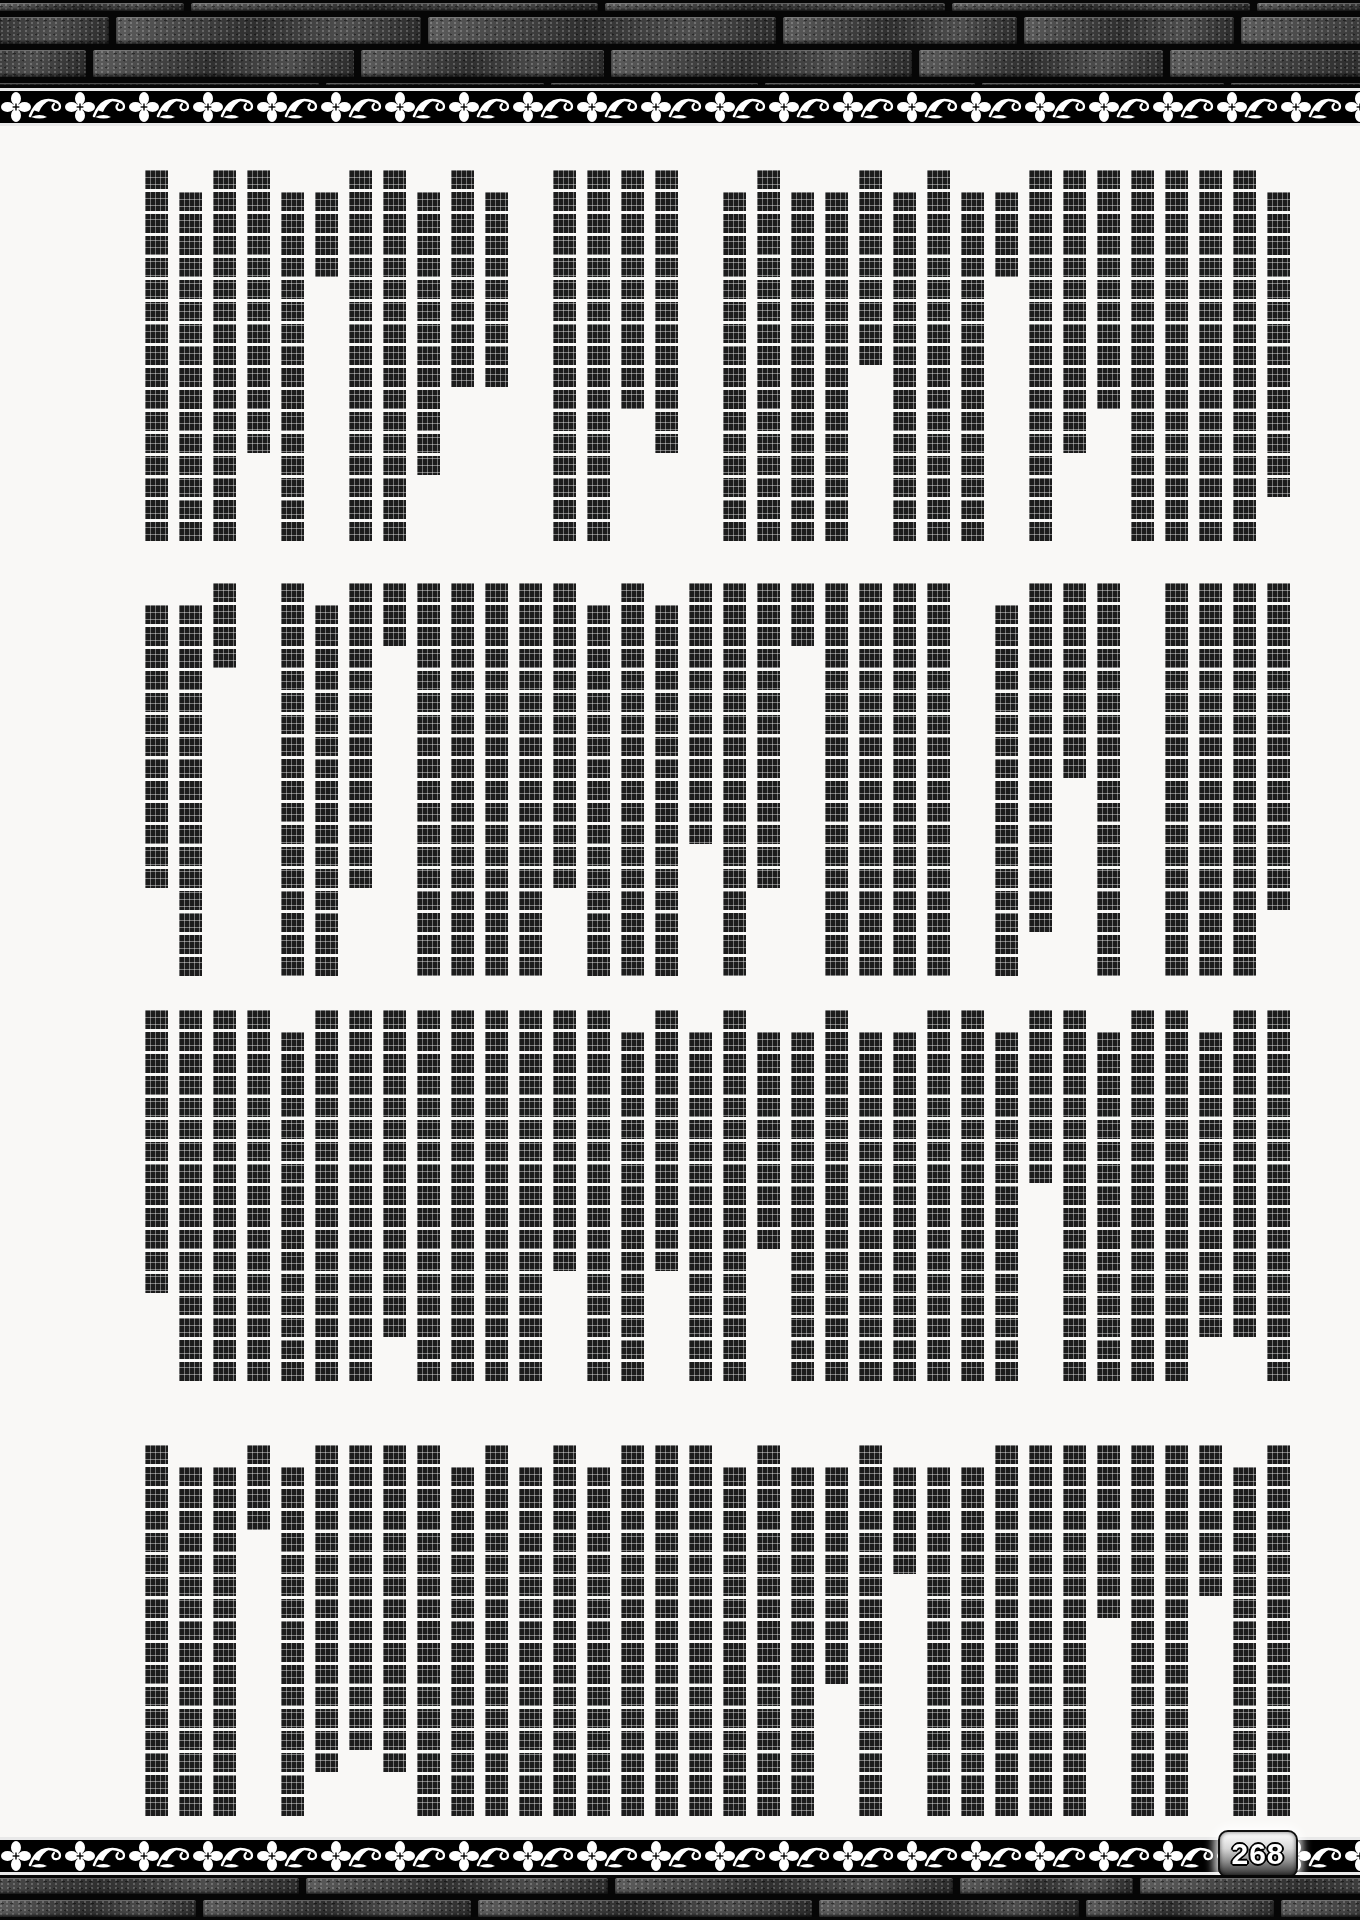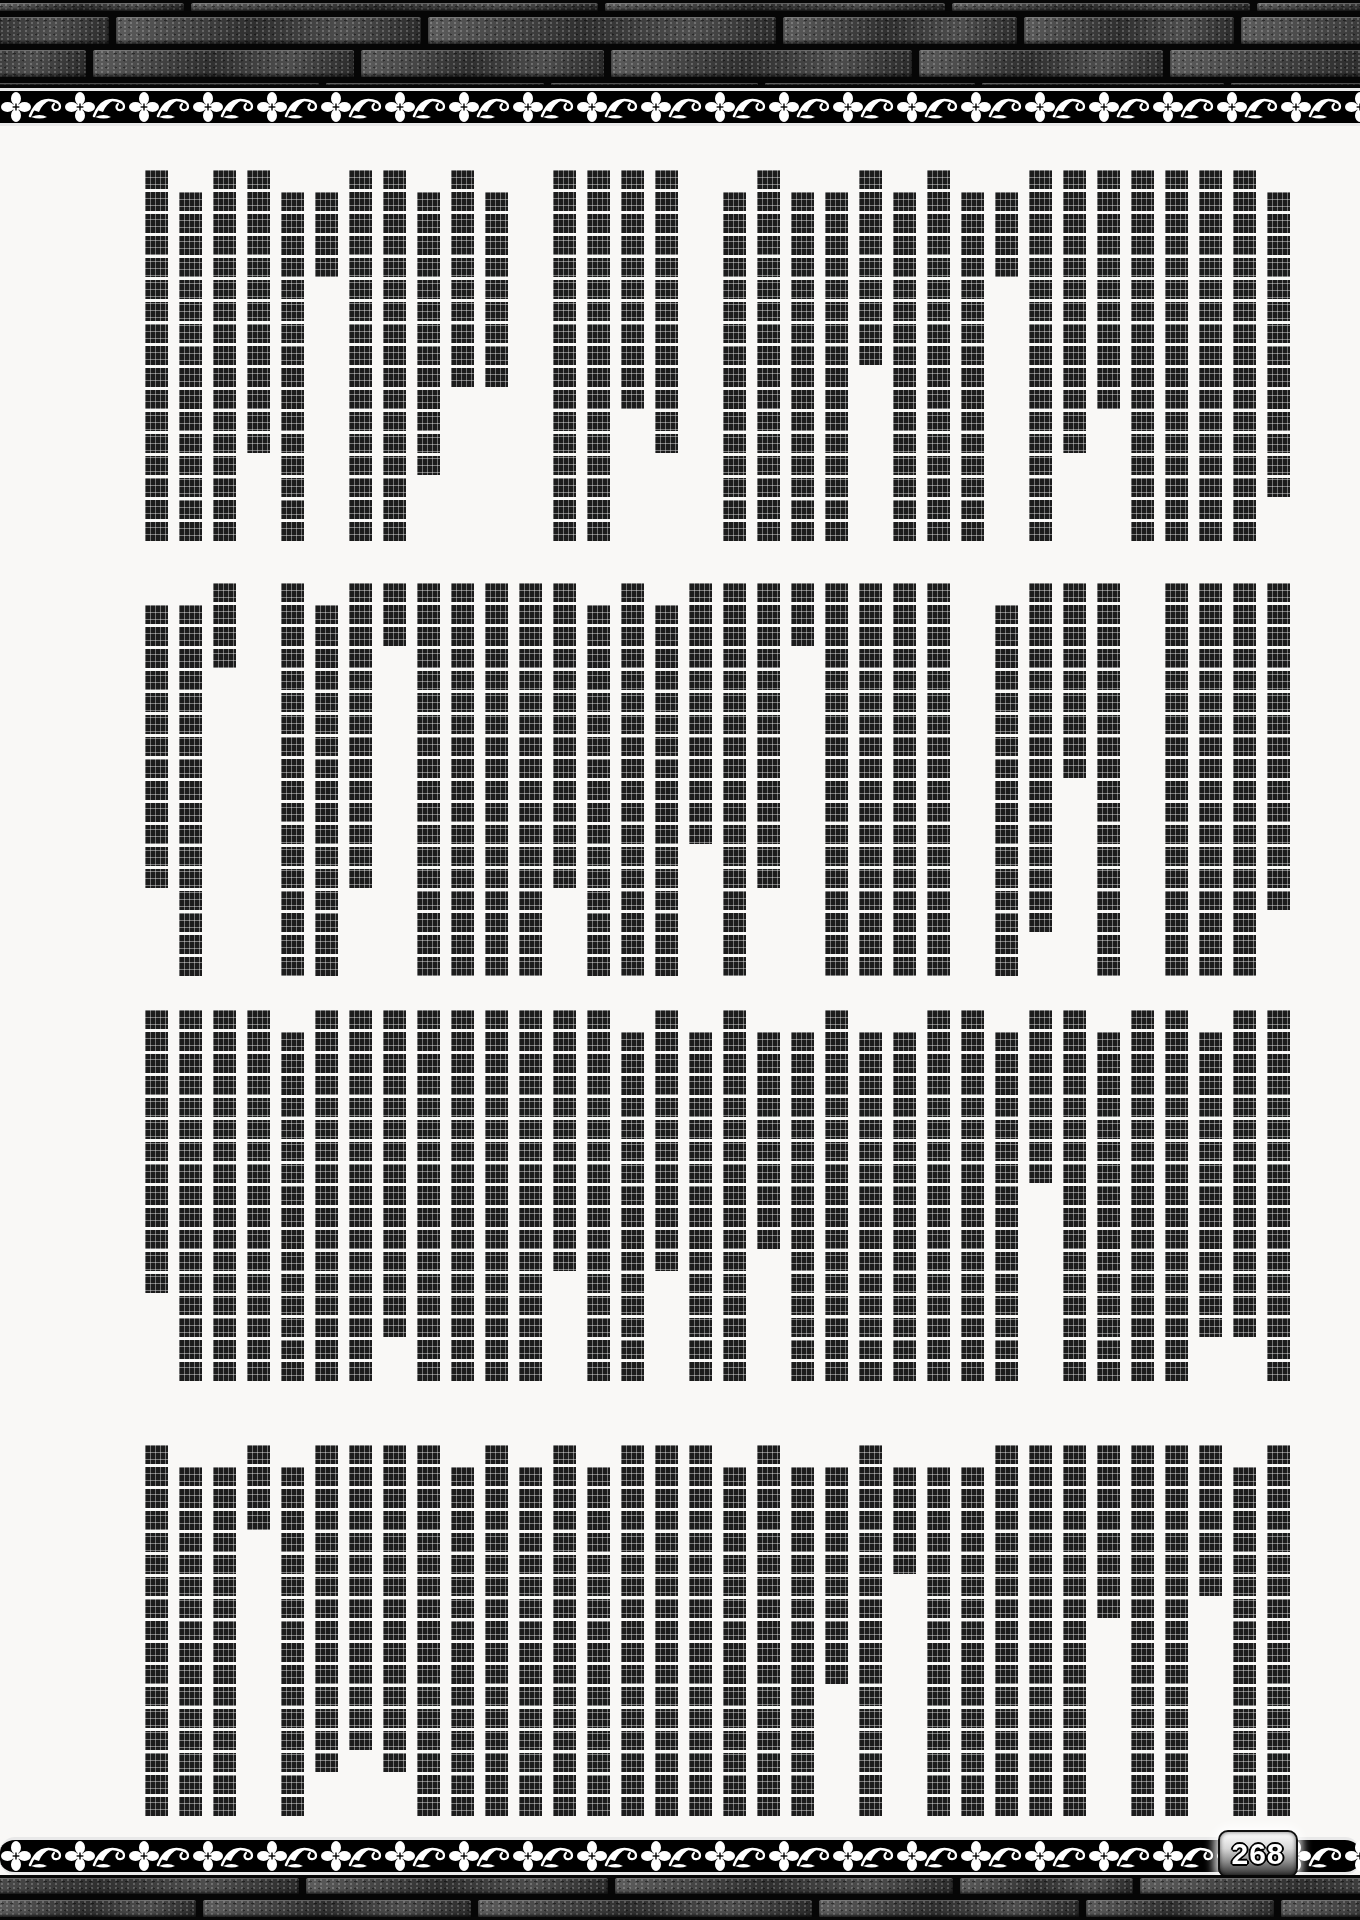--- a/index.html
+++ b/index.html
@@ -31,21 +31,21 @@
 
   
   .ornament-band {
     position: absolute; left: 0; width: 1360px; height: 38px;
     box-sizing: border-box;
     background: var(--ornament-bg, #000);
     border-top: 3px solid #e9e9e9;
     border-bottom: 3px solid #e9e9e9;
   }
   #orn-top { top: 88px; }
-  #orn-bottom { top: 1837px; border-radius: 15px; }
+  #orn-bottom { top: 1837px; }
   .orn-clip { position: absolute; inset: 0; overflow: hidden; }
   svg.orn { display: block; }
 
   
   #paper {
     position: absolute; top: 126px; left: 0;
     width: 1360px; height: 1711px;
     background: var(--paper, #f9f8f6);
   }
   .text-band {

